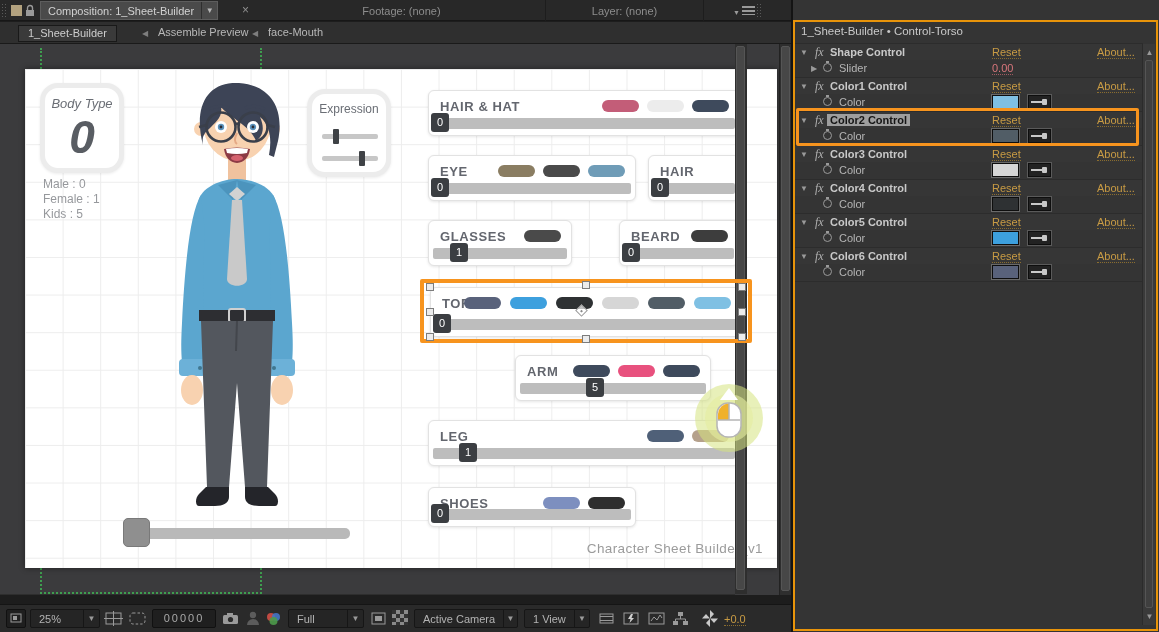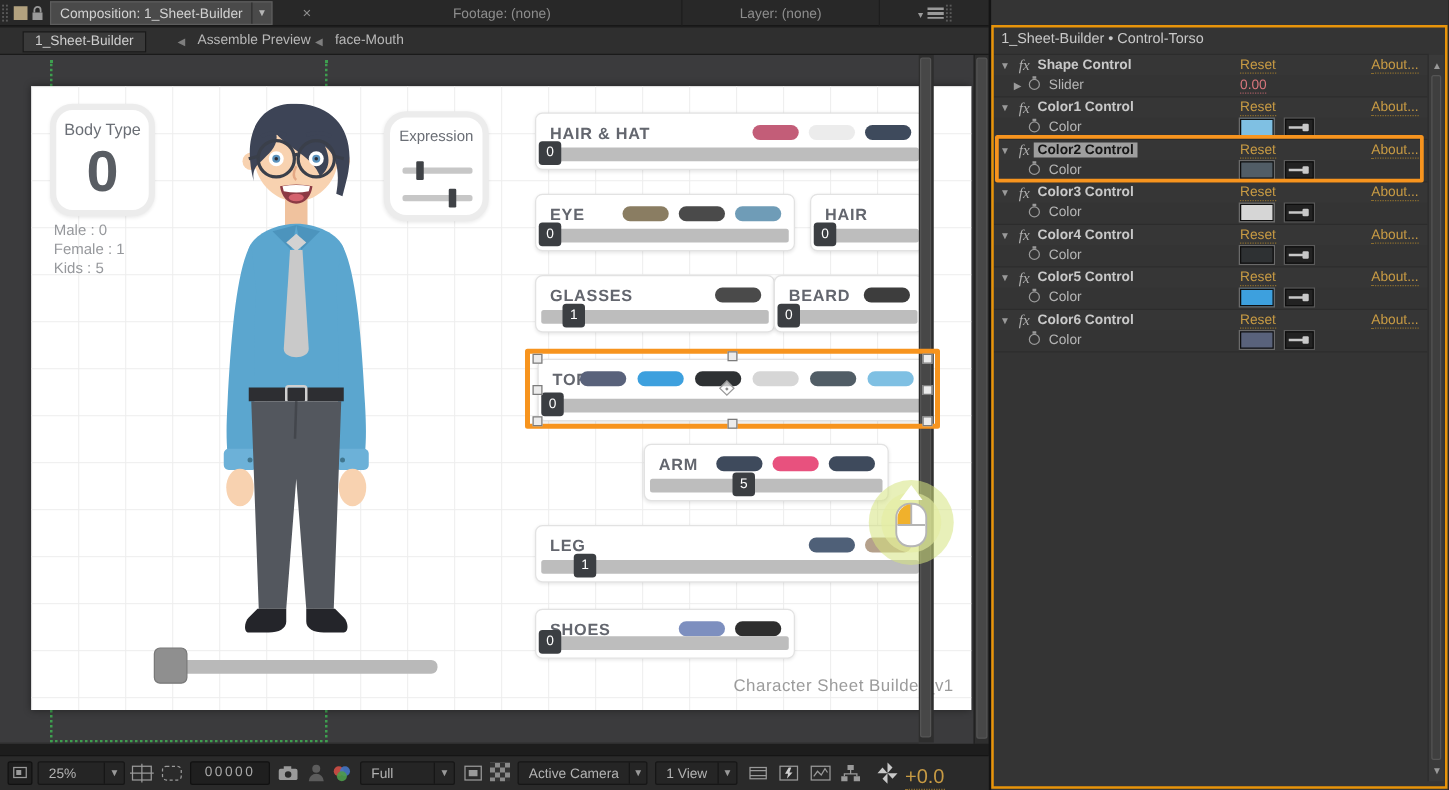--- a/index.html
+++ b/index.html
@@ -87,21 +87,21 @@
   
   #toolbar { position:absolute; left:0; top:604px; width:791px; height:28px; background:#2a2a2a; border-top:1px solid #151515; }
   .tb-item { position:absolute; top:4px; height:19px; }
   .tb-select { background:#252525; border:1px solid #161616; border-radius:2px; color:#b3b3b3; font-size:11px;
                display:flex; align-items:center; }
   .tb-select .lbl { padding:0 8px; white-space:nowrap; flex:1; }
   .tb-select .dd { border-left:1px solid #161616; width:16px; text-align:center; font-size:8px; color:#9a9a9a; line-height:17px; }
   .tb-field { background:#1f1f1f; border:1px solid #111; border-radius:2px; color:#a9a9a9; font-size:11px;
               text-align:center; letter-spacing:2px; line-height:17px; }
   .tb-ic { position:absolute; top:5px; }
-  .exposure { position:absolute; top:8px; color:#c89b44; font-size:16px; border-bottom:1px dotted #8a6d2f;text-align:center; }
+  .exposure { position:absolute; top:8px; color:#c89b44; font-size:11px; border-bottom:1px dotted #8a6d2f;text-align:center; }
 
   
   #right-panel { position:absolute; left:793px; top:0; width:366px; height:632px; background:#343434; }
   #rp-focus { position:absolute; left:0; top:20px; width:365px; height:611px; border:2px solid #e8940a; z-index:9; pointer-events:none; }
   #rp-crumb { position:absolute; left:8px; top:25px; font-size:11.5px; color:#c9c9c9; }
   .erow { position:absolute; left:2px; width:348px; height:17px; font-size:11px; color:#c2c2c2; }
   .erow.hdr { border-top:1px solid #2c2c2c; background:#363636; }
   .tri-exp { position:absolute; left:5px; top:4px; font-size:8px; color:#9a9a9a; }
   .fx { position:absolute; left:20px; top:1px; font-family:"Liberation Serif", serif; font-style:italic; font-size:12px; color:#b0b0b0; }
   .ename { position:absolute; left:35px; top:2px; font-weight:bold; color:#c9c9c9; white-space:nowrap; }
@@ -182,21 +182,21 @@
   <div id="pasteboard">
 
     <div class="guide-v" style="left:40px;top:4px;height:21px;"></div>
     <div class="guide-v" style="left:260px;top:4px;height:21px;"></div>
     <div class="guide-v" style="left:40px;top:524px;height:26px;"></div>
     <div class="guide-v" style="left:260px;top:524px;height:26px;"></div>
     <div class="guide-h" style="left:40px;top:548px;width:222px;"></div>
 
     <div id="comp">
 
-      <div class="bigcard" style="left:15px;top:14px;width:84px;height:90px;">
+      <div class="bigcard" style="left:15px;top:14px;width:84px;height:90px;font-style:italic;">
         <div class="bigtitle">Body Type</div>
         <div class="bigval">0</div>
       </div>
       <div class="legend" style="left:18px;top:108px;">
         <div>Male : 0</div>
         <div>Female : 1</div>
         <div>Kids : 5</div>
       </div>
 
       <div class="bigcard" style="left:282px;top:20px;width:84px;height:88px;">
@@ -299,21 +299,21 @@
         <div class="ctrack"></div>
         <div class="cknob" style="left:2px;">0</div>
       </div>
 
       <div class="card" style="left:623px;top:86px;width:92px;height:46px;">
         <div class="ctitle">HAIR</div>
         <div class="ctrack"></div>
         <div class="cknob" style="left:2px;">0</div>
       </div>
 
-      <div class="card" style="left:403px;top:151px;width:192px;height:46px;">
+      <div class="card" style="left:403px;top:151px;width:144px;height:46px;">
         <div class="ctitle">GLASSES</div>
         <div class="pills">
           <span class="pill" style="background: rgb(74, 74, 74);"></span>
         </div>
         <div class="ctrack"></div>
         <div class="cknob" style="left:21px;">1</div>
       </div>
 
       <div class="card" style="left:594px;top:151px;width:120px;height:46px;">
         <div class="ctitle">BEARD</div>

